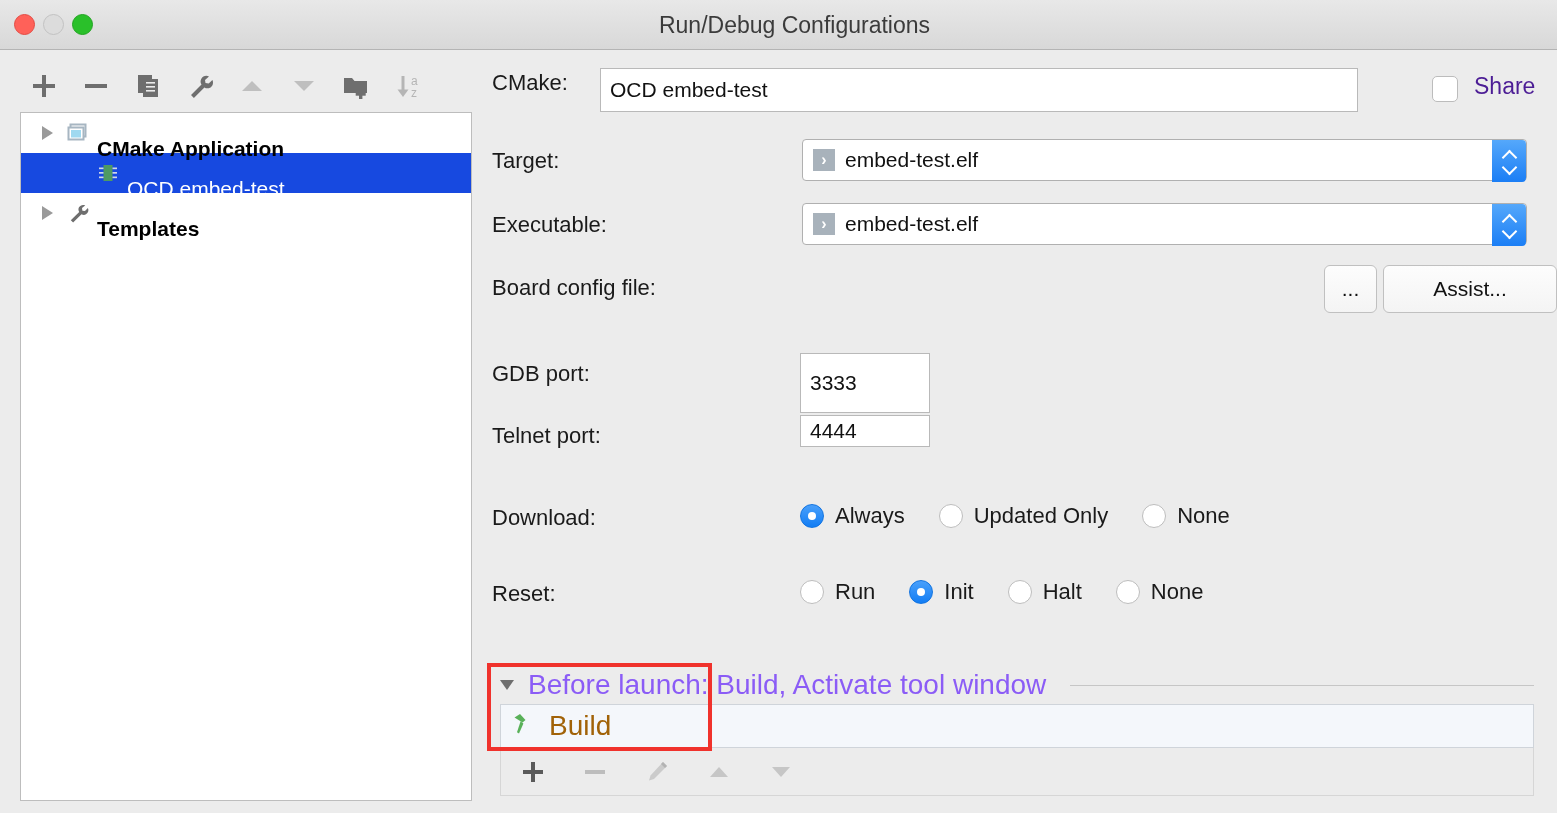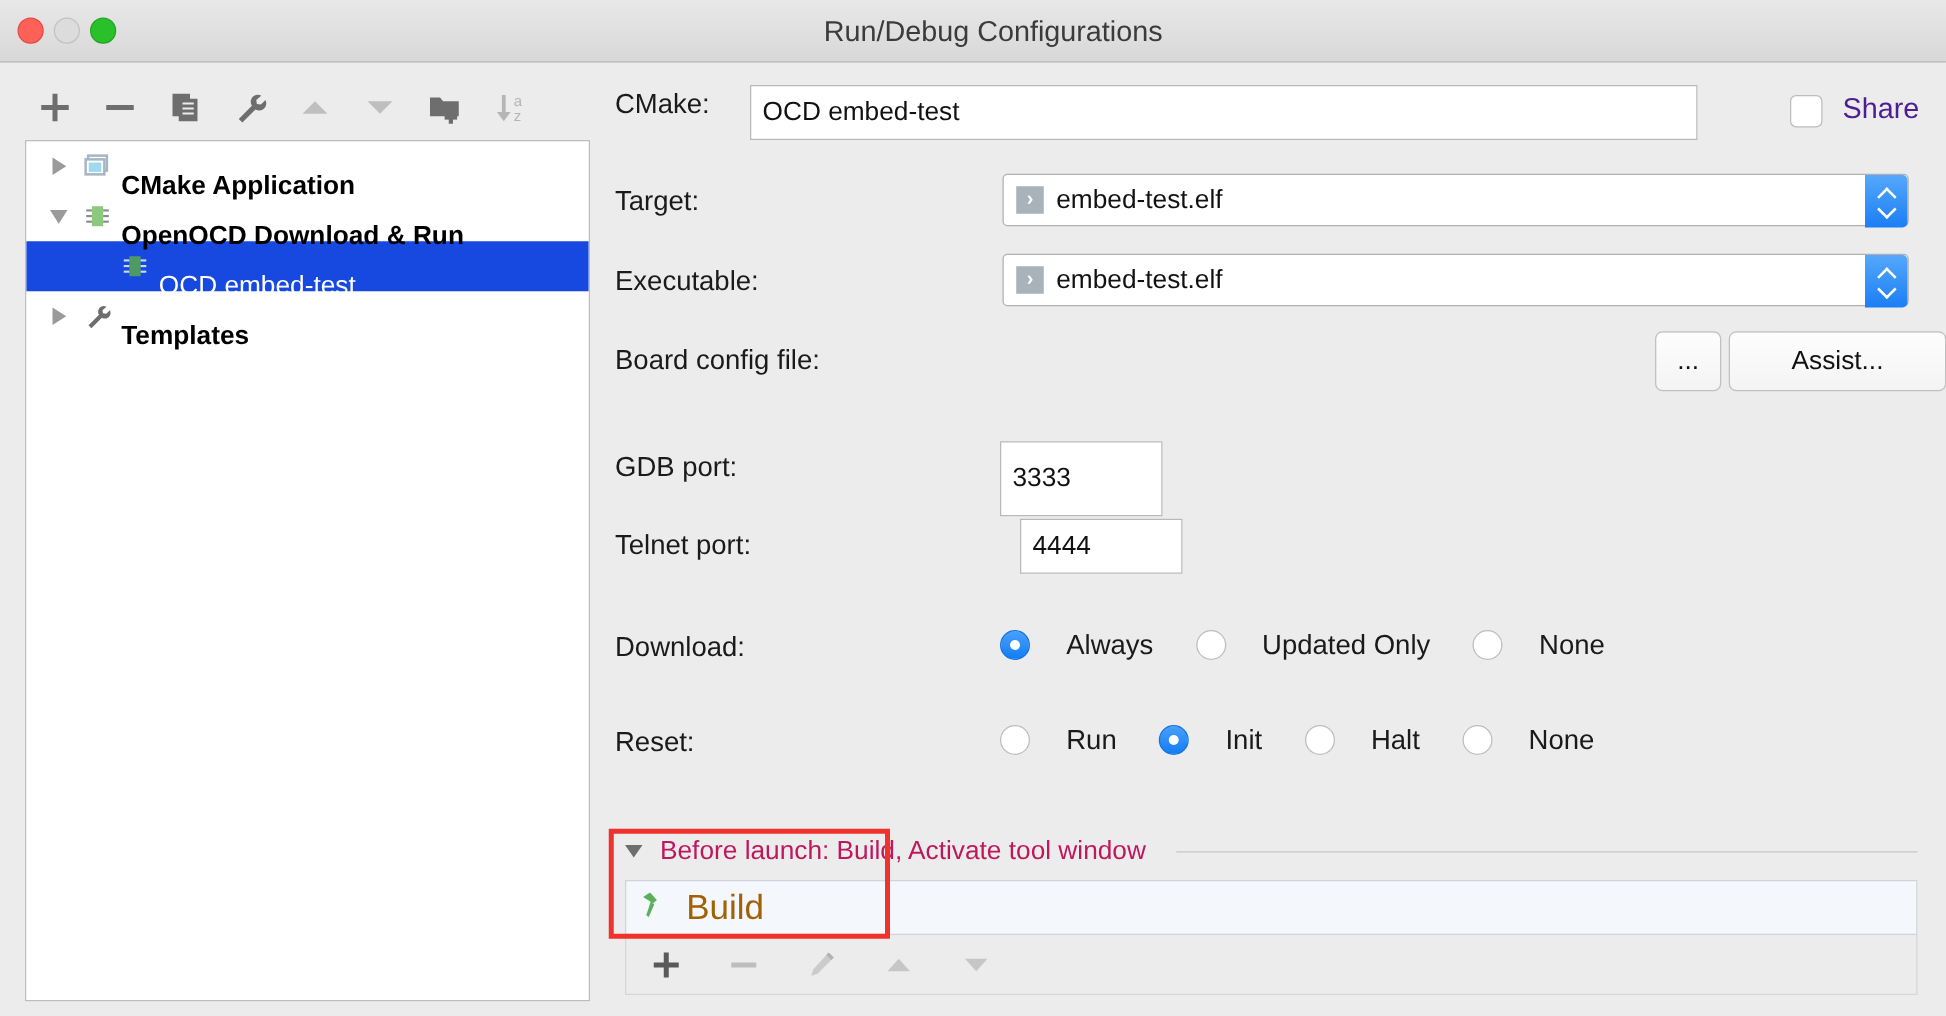--- a/index.html
+++ b/index.html
@@ -113,21 +113,21 @@
   .btn {
     background: linear-gradient(to bottom,#fdfdfd,#f4f4f4);
     border: 1px solid #c0c0c0; border-radius: 6px;
     font-size: 21px; color: #111;
     display:flex; align-items:center; justify-content:center;
     font-family: "Liberation Sans", sans-serif;
   }
 
   
   .radio-group { display: flex; align-items: center; }
-  .radio-item { display: flex; align-items: center; gap: 29px; margin-right: 34px; }
+  .radio-item { display: flex; align-items: center; gap: 11px; margin-right: 34px; }
   .radio {
     width: 24px; height: 24px; border-radius: 50%;
     background: #fff; border: 1px solid #bdbdbd; flex: none;
     display:flex; align-items:center; justify-content:center;
   }
   .radio.on {
     background: linear-gradient(to bottom,#49a0fb,#127df4); border: 1px solid #1374e0;
   }
   .radio.on:after { content:""; width: 8px; height: 8px; border-radius: 50%; background:#fff; }
   .radio-label { font-size: 22px; color: #1a1a1a; white-space: nowrap; }
@@ -140,21 +140,21 @@
 
   
   #before-launch { position: absolute; left: 492px; top: 663px; width: 1050px; height: 140px; }
   #bl-header { position: absolute; left: 8px; top: 6px; display:flex; align-items:center; gap: 14px; width: 1034px;}
   .bl-caret {
     width: 0; height: 0;
     border-top: 10px solid #6e6e6e;
     border-left: 7px solid transparent;
     border-right: 7px solid transparent;
   }
-  #bl-title { font-size: 21px; color: #be185d; white-space: nowrap; }
+  #bl-title { font-size: 28px; color: #8b5cf6; white-space: nowrap; }
   #bl-line { flex: 1; height: 1px; background: #c6c6c6; margin-left: 10px; }
   #bl-list {
     position: absolute; left: 8px; top: 41px; width: 1034px; height: 44px;
     background: #f4f7fb; border: 1px solid #cfd4da;
     display: flex; align-items: center; padding-left: 10px; gap: 12px;
   }
   #bl-item-label { font-size: 28px; color: #a16207; }
   #bl-toolbar {
     position: absolute; left: 8px; top: 85px; width: 1034px; height: 48px;
     background: #ececec; border: 1px solid #d6d6d6; border-top: none;
@@ -252,39 +252,20 @@
       <span class="tree-icon">
         <svg width="24" height="24" viewBox="0 0 24 24">
           <rect x="4.5" y="3.5" width="15" height="12" fill="#fff" stroke="#a7b6c2" stroke-width="2"></rect>
           <rect x="2.5" y="6.5" width="15" height="12" fill="#fff" stroke="#a7b6c2" stroke-width="2"></rect>
           <rect x="5" y="9" width="10" height="7.5" fill="#9fd9f0"></rect>
         </svg>
       </span>
       <span class="tree-label">CMake Application</span>
     </div>
 
-    <div class="tree-row">
-      <span class="tw">
-          <span class="tw-caret-down"></span>
-        </span>
-      <span class="tree-icon">
-        <svg width="24" height="24" viewBox="0 0 24 24">
-          <rect x="7.5" y="4" width="9" height="16" fill="#8cc97e"></rect>
-          <g fill="#8a8a8a">
-            <rect x="3" y="6.5" width="4.5" height="1.7"></rect>
-              <rect x="3" y="11" width="4.5" height="1.7"></rect>
-              <rect x="3" y="15.5" width="4.5" height="1.7"></rect>
-            <rect x="16.5" y="6.5" width="4.5" height="1.7"></rect>
-              <rect x="16.5" y="11" width="4.5" height="1.7"></rect>
-              <rect x="16.5" y="15.5" width="4.5" height="1.7"></rect>
-          </g>
-        </svg>
-      </span>
-      <span class="tree-label">OpenOCD Download &amp; Run</span>
-    </div>
 
     <div class="tree-row selected indent-child">
       <span class="tree-icon">
         <svg width="24" height="24" viewBox="0 0 24 24">
           <rect x="7.5" y="4" width="9" height="16" fill="#4e9a62"></rect>
           <g fill="#cfd8e6">
             <rect x="3" y="6.5" width="4.5" height="1.7"></rect>
               <rect x="3" y="11" width="4.5" height="1.7"></rect>
               <rect x="3" y="15.5" width="4.5" height="1.7"></rect>
             <rect x="16.5" y="6.5" width="4.5" height="1.7"></rect>
@@ -354,21 +335,21 @@
     <div class="btn" style="position:absolute; left:891px; top:205px; width:174px; height:48px;">Assist...</div>
 
     <div class="row" style="left:0px; top:301px;">
       <span class="lbl">GDB port:</span>
     </div>
     <div class="textfield" style="position:absolute; left:308px; top:293px; width:130px; height:60px;">3333</div>
 
     <div class="row" style="left:0px; top:363px;">
       <span class="lbl">Telnet port:</span>
     </div>
-    <div class="textfield" style="position:absolute; left:308px; top:355px; width:130px; height:44px;margin-left:16px;">4444</div>
+    <div class="textfield" style="position:absolute; left:308px; top:355px; width:130px; height:32px;">4444</div>
 
     <div class="row" style="left:0px; top:445px;">
       <span class="lbl">Download:</span>
     </div>
     <div class="radio-group" style="position:absolute; left:308px; top:443px;">
       <span class="radio-item">
         <span class="radio on"></span>
         <span class="radio-label">Always</span>
       </span>
       <span class="radio-item">

